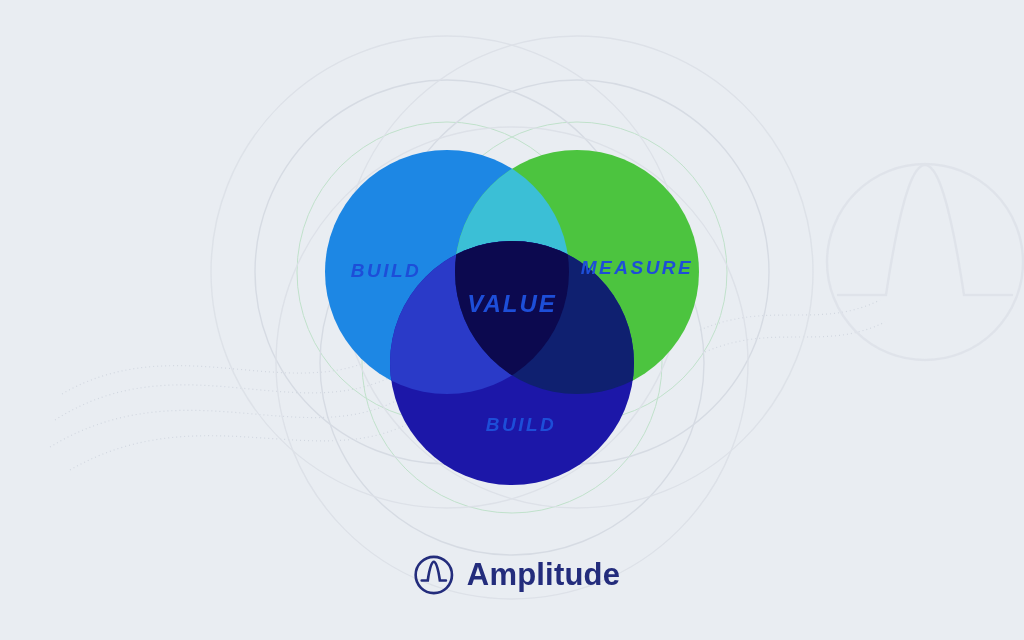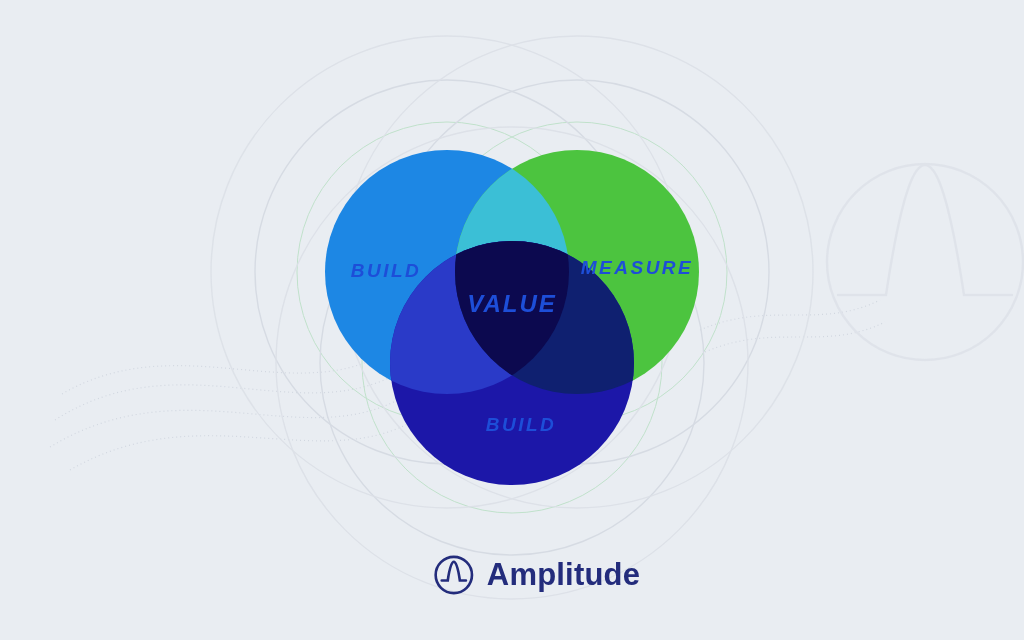--- a/index.html
+++ b/index.html
@@ -31,21 +31,21 @@
   }
   .venn-label.center { font-size: 24px; letter-spacing: 2px; }
 
   .label-build   { left: 386px; top: 271px; }
   .label-measure { left: 637px; top: 268px; }
   .label-learn   { left: 521px; top: 425px; }
   .label-value   { left: 512px; top: 304px; }
 
   .brand {
     position: absolute;
-    left: 536px;
+    left: 516px;
     top: 575px;
     transform: translate(-50%, -50%);
     display: flex;
     align-items: center;
     gap: 11px;
   }
   .brand-name {
     color: #232c7c;
     font-weight: bold;
     font-size: 31px;

